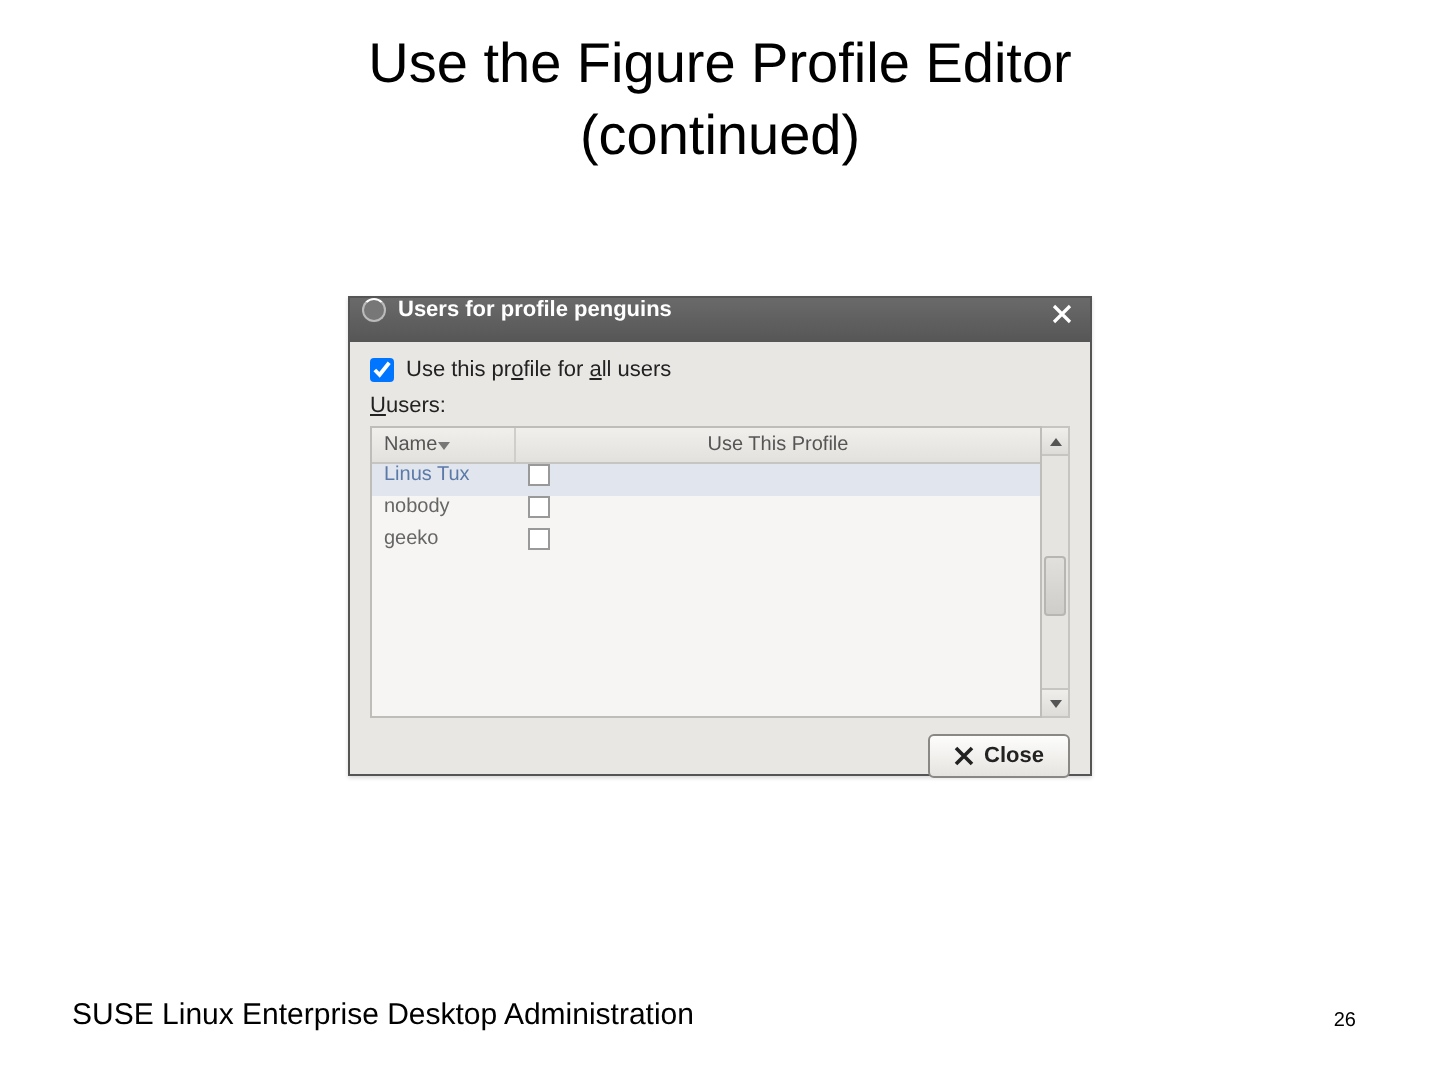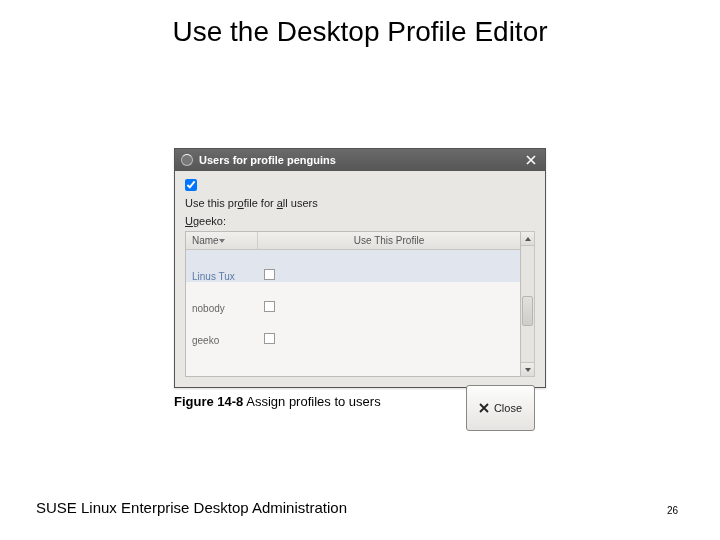--- a/index.html
+++ b/index.html
@@ -28,21 +28,21 @@
     width: 372px;
     height: 240px;
     border: 1px solid #555;
     background: #e9e7e4;
     box-shadow: 0 1px 2px rgba(0,0,0,0.15);
   }
   .titlebar {
     height: 22px;
     background: linear-gradient(#6a6a6a, #565656);
     display: flex;
-    align-items: center;
+    align-items: flex-start;
     padding: 0 6px;
     color: #fff;
     font-size: 11px;
     font-weight: 700;
   }
   .titlebar .spinner {
     width: 12px; height: 12px;
     border: 1px solid #bbb;
     border-radius: 50%;
     border-top-color: #fff;
@@ -56,24 +56,23 @@
     cursor: pointer;
   }
   .titlebar .close-x svg { width: 10px; height: 10px; }
   .window-body {
     padding: 8px 10px 8px 10px;
     font-size: 11px;
     color: #222;
   }
   .checkbox-row {
     display: flex;
-    align-items: flex-start;
+    align-items: flex-end;
     gap: 6px;
     margin-bottom: 6px;
-    flex-direction: column;
   }
   .checkbox-row input[type=checkbox] {
     width: 12px; height: 12px;
   }
   .underline { text-decoration: underline; }
   .users-label {
     margin-bottom: 4px;
     font-size: 11px;
   }
   .list-area {
@@ -110,24 +109,24 @@
   }
   .sort-arrow {
     width: 0; height: 0;
     border-left: 3px solid transparent;
     border-right: 3px solid transparent;
     border-top: 4px solid #777;
   }
   .list-rows { }
   .list-row {
     display: flex;
-    align-items: flex-end;
+    align-items: flex-start;
     font-size: 10px;
     color: #666;
-    height: 32px;
+    height: 16px;
   }
   .list-row.selected {
     background: #e0e5ee;
     color: #5c7aa8;
   }
   .cell-name {
     width: 72px;
     padding: 0 6px;
   }
   .cell-use {
@@ -176,27 +175,28 @@
   .scroll-arrow-down { border-top: 4px solid #555; }
   .button-row {
     display: flex;
     justify-content: flex-end;
     margin-top: 8px;
   }
   .close-btn {
     display: flex;
     align-items: center;
     gap: 5px;
-    padding: 16px 12px;
+    padding: 4px 12px;
     font-size: 11px;
     color: #222;
     background: linear-gradient(#fdfdfc, #e6e4e0);
     border: 1px solid #8a8884;
     border-radius: 3px;
     cursor: pointer;
+    font-weight: bold;
   }
   .close-btn svg { width: 10px; height: 10px; }
   .caption {
     margin-top: 6px;
     font-size: 13px;
     color: #000;
   }
   .caption .fig-label { font-weight: 700; }
   .footer-left {
     position: absolute;
@@ -212,40 +212,41 @@
     font-size: 10px;
     color: #000;
   }
 </style>
 </head>
 <body>
 
 <div class="slide">
 
   <h1 class="title">
-    <span>Use the Desktop Profile Editor</span><br>
+    <span>Use the Figure Profile Editor</span><br>
+    <span>(continued)</span>
   </h1>
 
   <div class="figure-wrap">
     <div class="window">
       <div class="titlebar">
         <div class="spinner"></div>
         <div class="title-text">Users for profile penguins</div>
         <div class="close-x">
           <svg viewBox="0 0 10 10">
               <path d="M1 1 L9 9 M9 1 L1 9" stroke="#fff" stroke-width="1.6"></path>
             </svg>
         </div>
       </div>
       <div class="window-body">
         <label class="checkbox-row">
           <input type="checkbox" checked="" style="">
           <span><span>Use this pr</span><span class="underline">o</span><span>file for </span><span class="underline">a</span><span>ll users</span></span>
         </label>
-        <div class="users-label"><span class="underline">U</span><span>geeko:</span></div>
+        <div class="users-label"><span class="underline">U</span><span>users:</span></div>
 
         <div class="list-area">
           <div class="listbox">
             <div class="list-header">
               <div class="col-name">
                 <span>Name</span>
                 <span class="sort-arrow"></span>
               </div>
               <div class="col-use">Use This Profile</div>
             </div>
@@ -281,20 +282,17 @@
           <button class="close-btn">
             <svg viewBox="0 0 10 10">
                 <path d="M1 1 L9 9 M9 1 L1 9" stroke="#222" stroke-width="1.8"></path>
               </svg>
             <span>Close</span>
           </button>
         </div>
       </div>
     </div>
 
-    <div class="caption">
-      <span class="fig-label">Figure 14-8</span><span> Assign profiles to users</span>
-    </div>
   </div>
 
   <div class="footer-left">SUSE Linux Enterprise Desktop Administration</div>
   <div class="footer-right">26</div>
 </div>
 
 </body></html>

